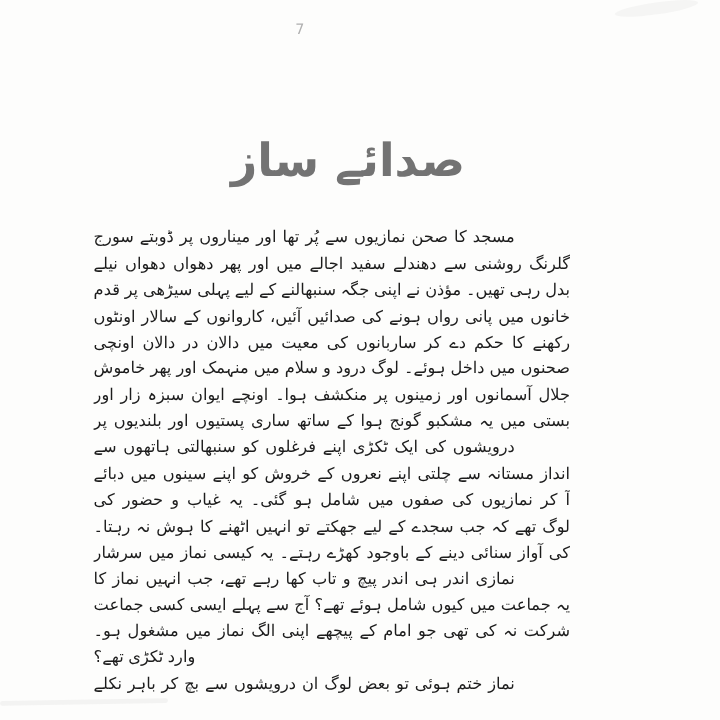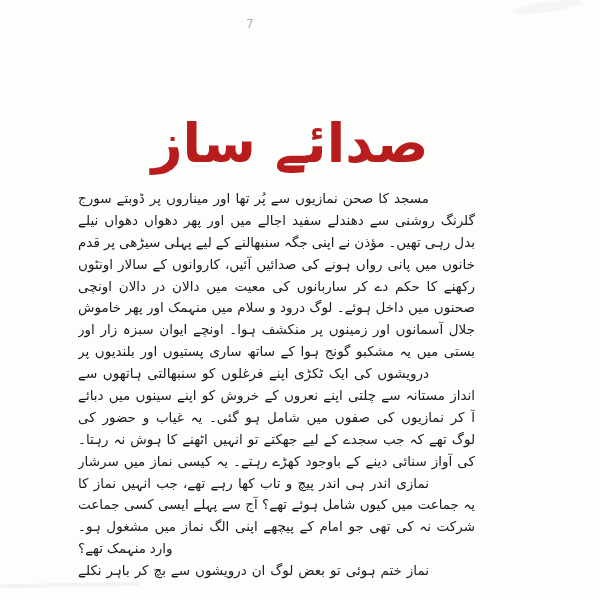--- a/index.html
+++ b/index.html
@@ -41,23 +41,23 @@
     font-size: 12px;
     color: #b0b0b0;
   }
   .page-title {
     position: absolute;
     top: 112px;
     left: 90px;
     width: 400px;
     text-align: center;
     direction: rtl;
-    font-size: 54px;
+    font-size: 38px;
     font-weight: 700;
-    color: #b91c1c;
+    color: #737373;
     letter-spacing: 1px;
   }
   .body-text {
     position: absolute;
     top: 188px;
     left: 78px;
     width: 397px;
     direction: rtl;
     color: #1c1c1c;
     font-size: 13.5px;
@@ -100,17 +100,17 @@
     <div class="line">جلال آسمانوں اور زمینوں پر منکشف ہوا۔ اونچے ایوان سبزہ زار اور باغوں سے گھری</div>
     <div class="line">بستی میں یہ مشکبو گونج ہوا کے ساتھ ساری پستیوں اور بلندیوں پر جاری و ساری بلند ہوئی۔</div>
     <div class="line para-start">درویشوں کی ایک ٹکڑی اپنے فرغلوں کو سنبھالتی ہاتھوں سے کلاہ تھامے ایک</div>
     <div class="line">انداز مستانہ سے چلتی اپنے نعروں کے خروش کو اپنے سینوں میں دبائے ملحقہ خانقاہ سے</div>
     <div class="line">آ کر نمازیوں کی صفوں میں شامل ہو گئی۔ یہ غیاب و حضور کی کیفیت سے سرشار عجیب</div>
     <div class="line">لوگ تھے کہ جب سجدے کے لیے جھکتے تو انہیں اٹھنے کا ہوش نہ رہتا۔ جب اٹھتے تو امام</div>
     <div class="line para-end">کی آواز سنائی دینے کے باوجود کھڑے رہتے۔ یہ کیسی نماز میں سرشار تھے؟</div>
     <div class="line para-start">نمازی اندر ہی اندر پیچ و تاب کھا رہے تھے، جب انہیں نماز کا ہوش تھا تو</div>
     <div class="line">یہ جماعت میں کیوں شامل ہوئے تھے؟ آج سے پہلے ایسی کسی جماعت نے نماز میں</div>
     <div class="line">شرکت نہ کی تھی جو امام کے پیچھے اپنی الگ نماز میں مشغول ہو۔ خانقاہ میں یہ کہاں سے</div>
-    <div class="line para-end">وارد منہمک تھے؟</div>
+    <div class="line para-end">وارد ٹکڑی تھے؟</div>
     <div class="line para-start">نماز ختم ہوئی تو بعض لوگ ان درویشوں سے بچ کر باہر نکلے اور کچھ ان کے</div>
   </div>
 
 </div>
 
 </body></html>

